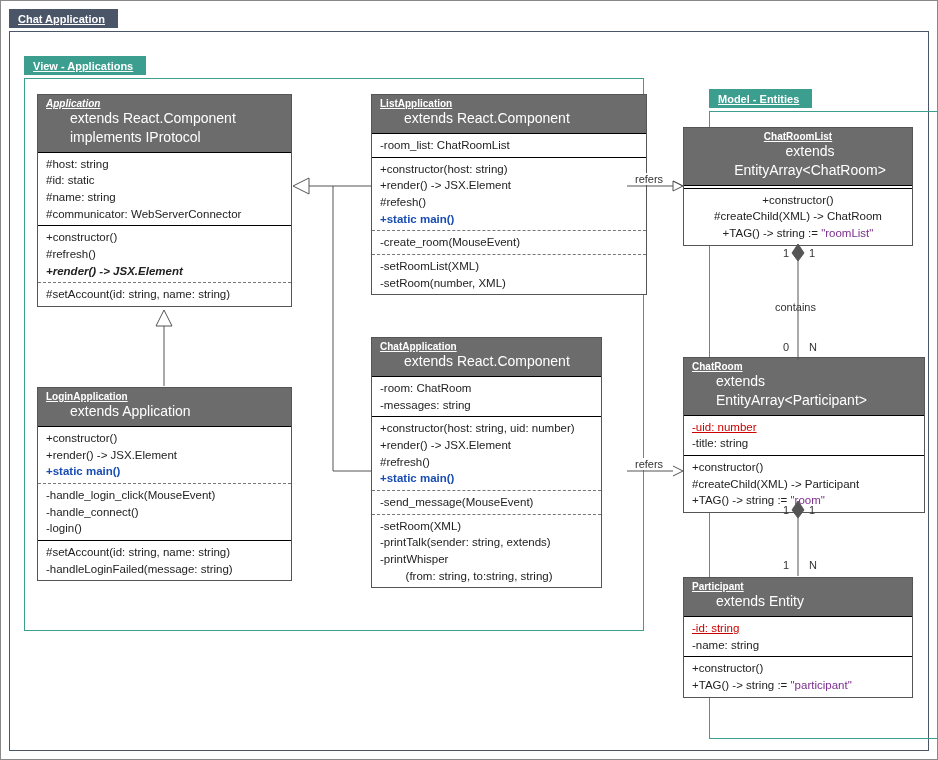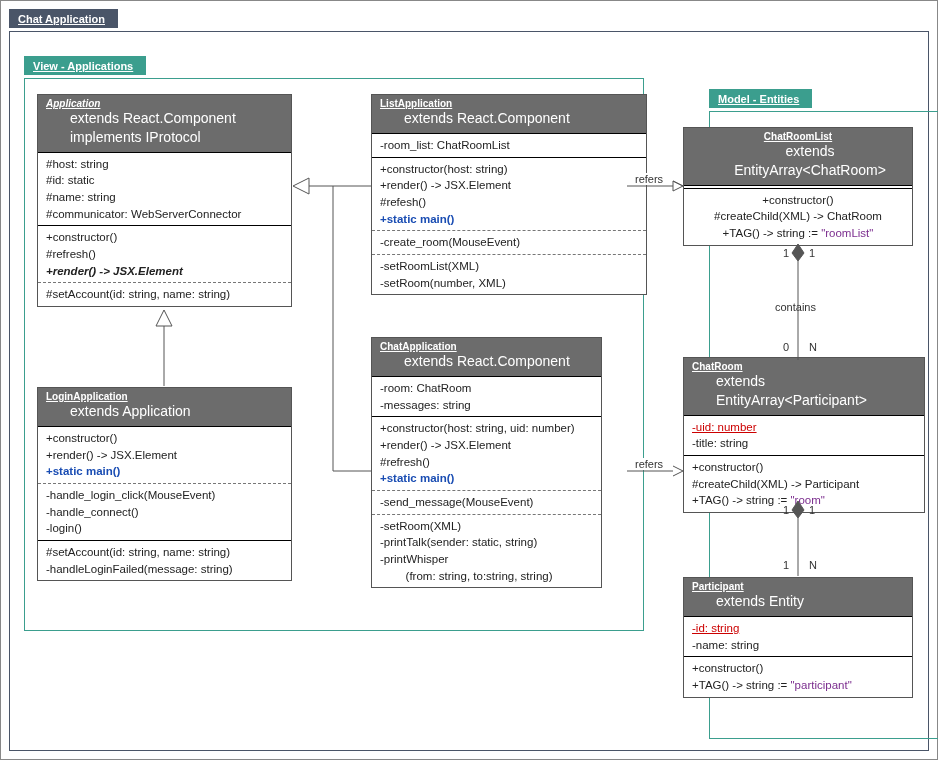--- a/index.html
+++ b/index.html
@@ -189,21 +189,21 @@
       <div class="m">+constructor(host: string, uid: number)</div>
       <div class="m">+render() -&gt; JSX.Element</div>
       <div class="m">#refresh()</div>
       <div class="m static">+static main()</div>
     </div>
     <div class="cls-sec dashed-top">
       <div class="m">-send_message(MouseEvent)</div>
     </div>
     <div class="cls-sec dashed-top">
       <div class="m">-setRoom(XML)</div>
-      <div class="m">-printTalk(sender: static, string)</div>
+      <div class="m">-printTalk(sender: string, extends)</div>
       <div class="m">-printWhisper</div>
       <div class="m">&nbsp;&nbsp;&nbsp;&nbsp;&nbsp;&nbsp;&nbsp;&nbsp;(from: string, to:string, string)</div>
     </div>
   </div>
 
   <div class="cls" style="left:682px; top:126px; width:230px;text-align:center;">
     <div class="cls-head">
       <div class="cls-title">ChatRoomList</div>
       <div class="cls-ext">extends EntityArray&lt;ChatRoom&gt;</div>
     </div>

